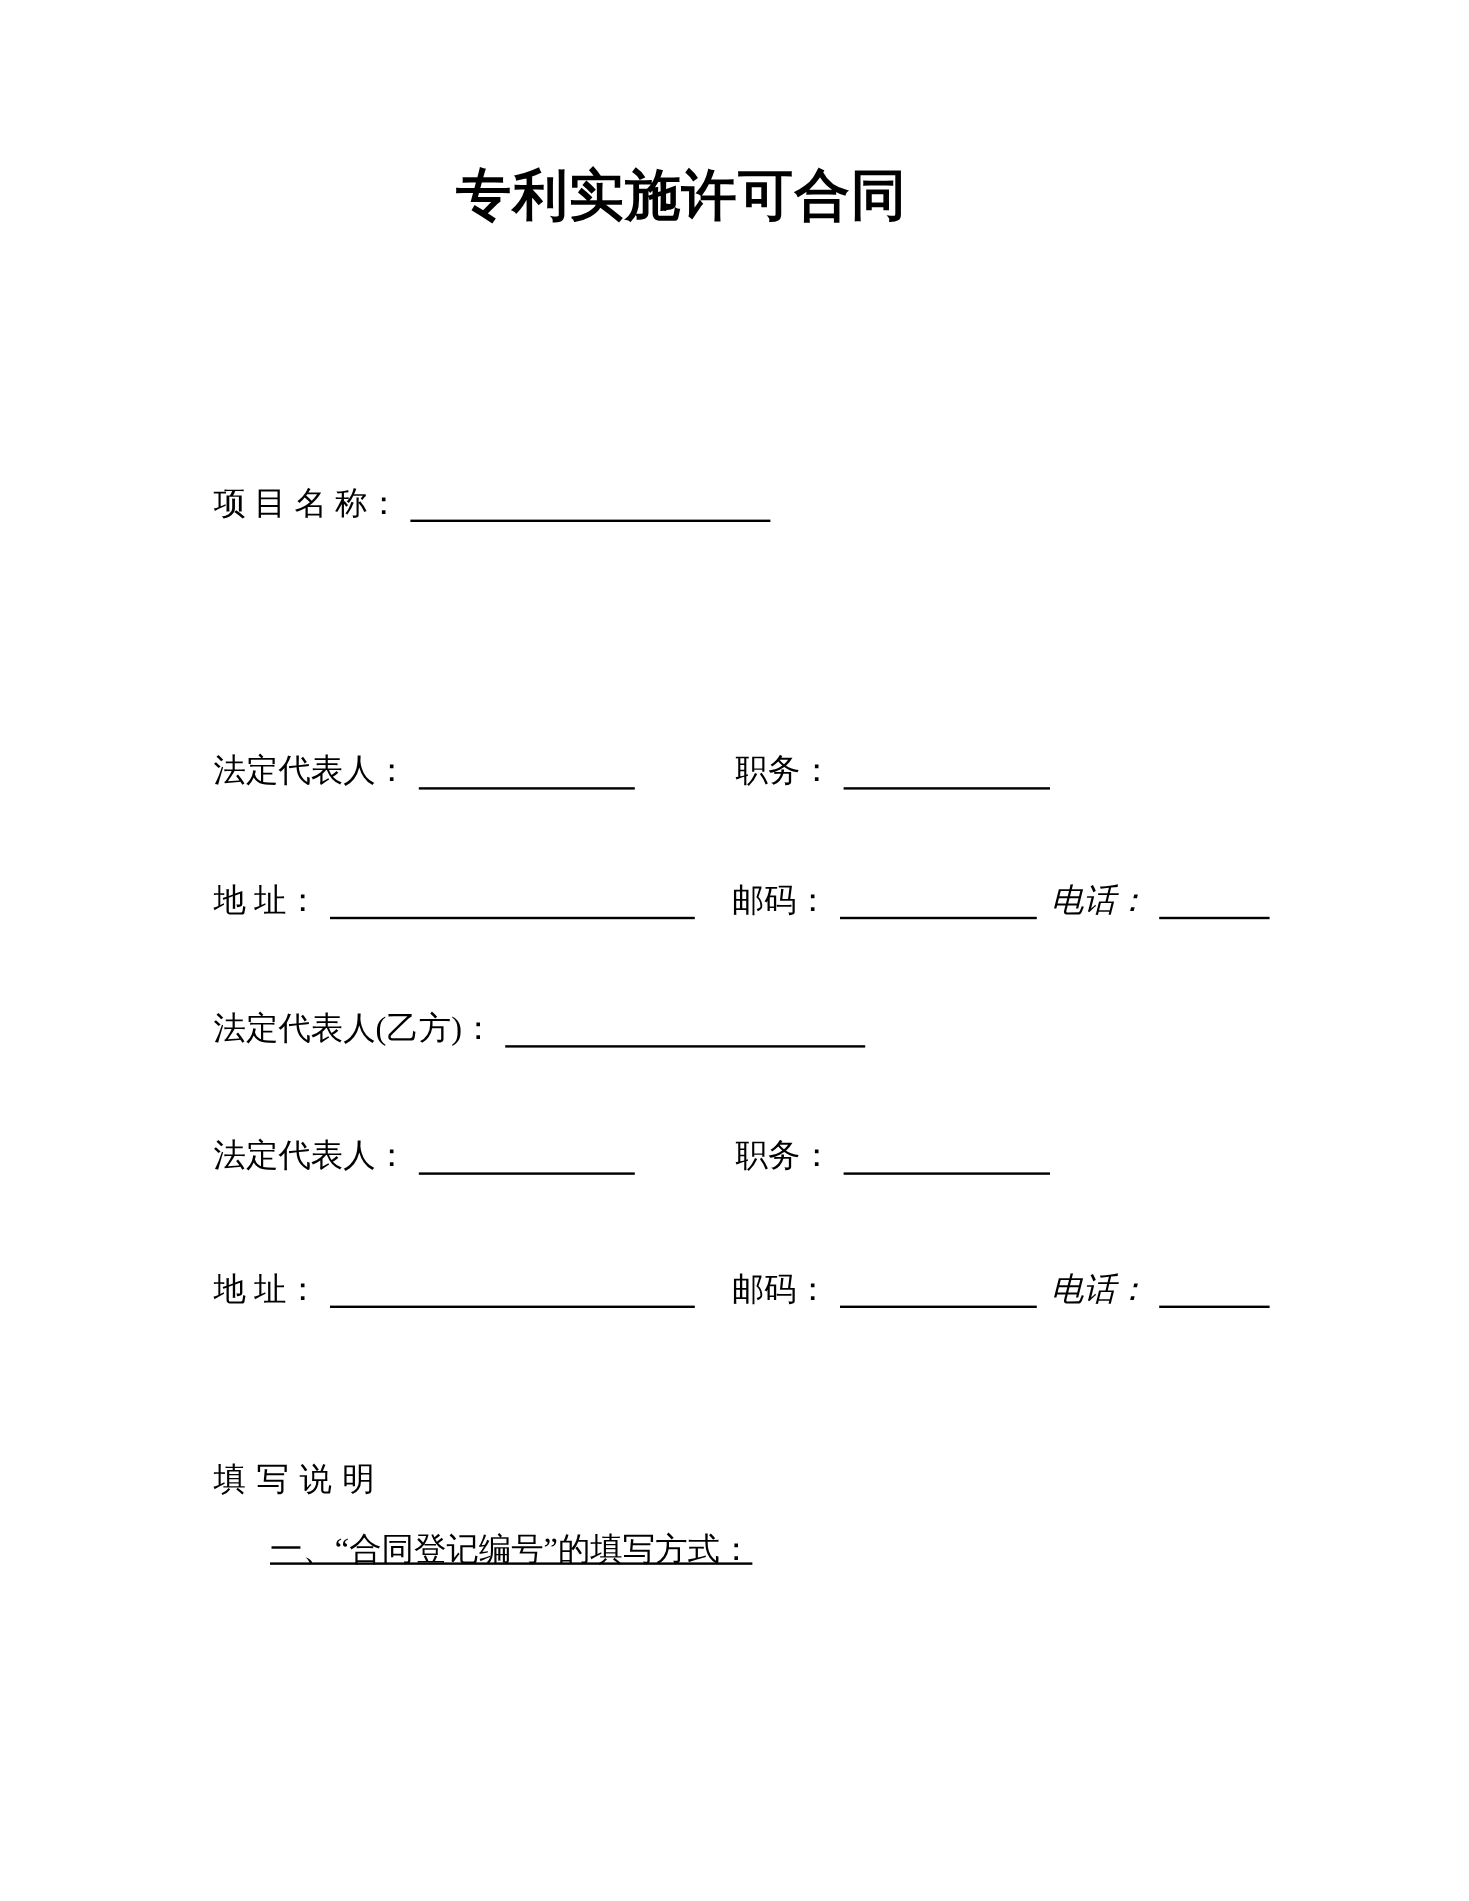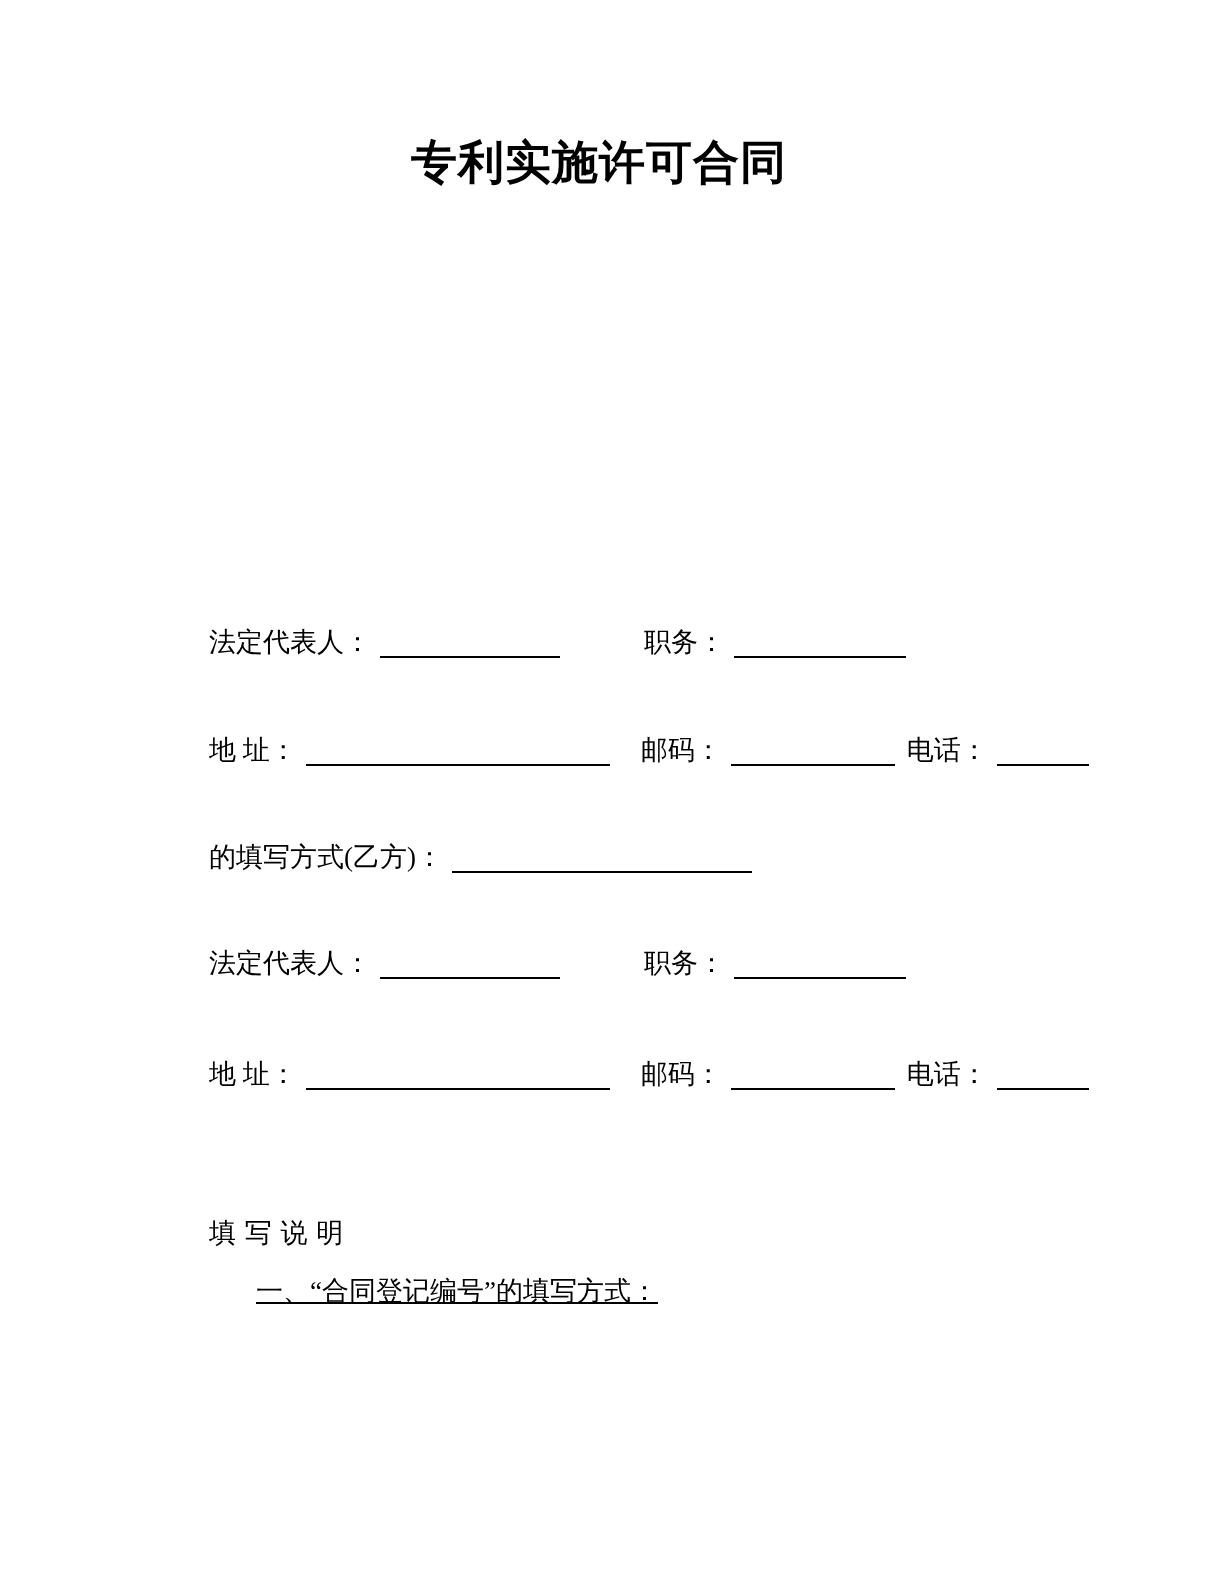--- a/index.html
+++ b/index.html
@@ -12,21 +12,20 @@
     height: 1584px;
     overflow: hidden;
   }
   .page {
     position: relative;
     width: 1136px;
     height: 1584px;
     background: #ffffff;
     color: #000000;
     font-family: "Liberation Serif", serif;
-    margin-left: 31px;
   }
   .doc-title {
     position: absolute;
     top: 134px;
     left: 0;
     width: 100%;
     text-align: center;
     font-family: "Liberation Sans", sans-serif;
     font-weight: bold;
     font-size: 46px;
@@ -52,50 +51,53 @@
   }
   .b-300 { width: 300px; }
   .b-288 { width: 288px; }
   .b-180 { width: 180px; }
   .b-172 { width: 172px; }
   .b-304 { width: 304px; }
   .b-164 { width: 164px; }
   .b-92  { width: 92px; }
   .g-84  { margin-left: 84px; }
   .g-31  { margin-left: 31px; }
-  .g-12  { margin-left: 12px; }
+  .g-12  { margin-left: 12px; font-style: italic; }
   .row-project   { top: 402px; }
   .row-licensor  { top: 512px; }
   .row-rep1      { top: 625px; }
   .row-addr1     { top: 733px; }
   .row-licensee  { top: 840px; }
   .row-rep2      { top: 946px; }
   .row-addr2     { top: 1057px; }
   .row-notes-heading { top: 1216px; letter-spacing: 1px; }
   .row-note-item { top: 1274px; left: 225px; text-decoration: underline; }
 </style>
 </head>
 <body>
 
 <div class="page">
 
   <div class="doc-title">专利实施许可合同</div>
 
+  <div class="row row-project">
+    <span class="lbl">项 目 名 称：</span><span class="blank b-300"></span>
+  </div>
 
 
   <div class="row row-rep1">
     <span class="lbl">法定代表人：</span><span class="blank b-180"></span><span class="lbl g-84">职务：</span><span class="blank b-172"></span>
   </div>
 
   <div class="row row-addr1">
     <span class="lbl">地 址：</span><span class="blank b-304"></span><span class="lbl g-31">邮码：</span><span class="blank b-164"></span><span class="lbl g-12">电话：</span><span class="blank b-92"></span>
   </div>
 
   <div class="row row-licensee">
-    <span class="lbl">的填写方式(乙方)：</span><span class="blank b-300"></span>
+    <span class="lbl">法定代表人(乙方)：</span><span class="blank b-300"></span>
   </div>
 
   <div class="row row-rep2">
     <span class="lbl">法定代表人：</span><span class="blank b-180"></span><span class="lbl g-84">职务：</span><span class="blank b-172"></span>
   </div>
 
   <div class="row row-addr2">
     <span class="lbl">地 址：</span><span class="blank b-304"></span><span class="lbl g-31">邮码：</span><span class="blank b-164"></span><span class="lbl g-12">电话：</span><span class="blank b-92"></span>
   </div>
 

